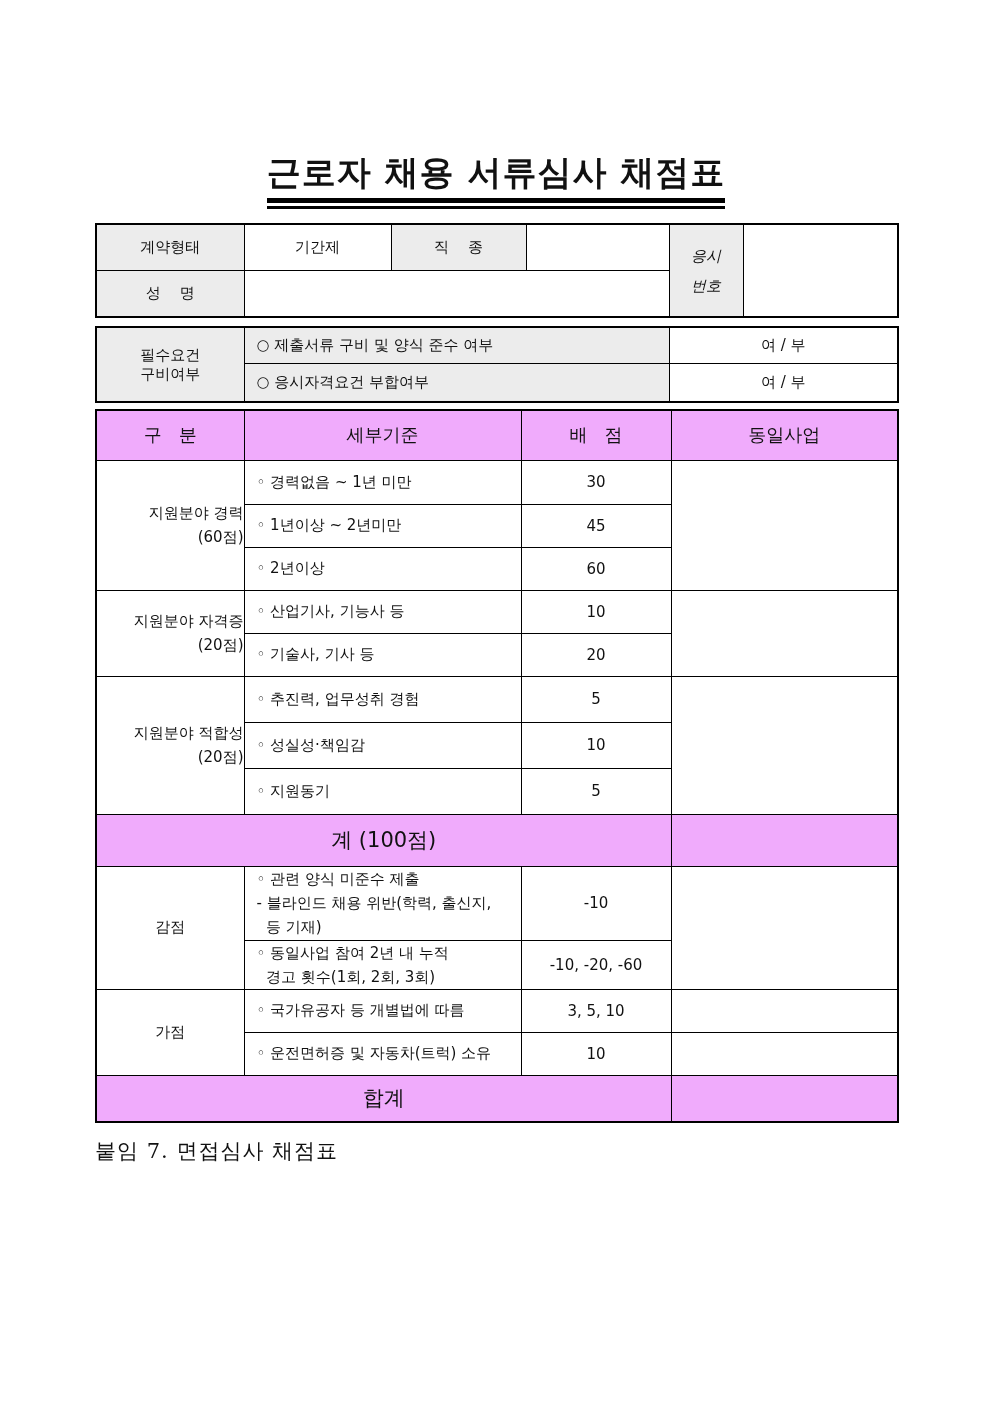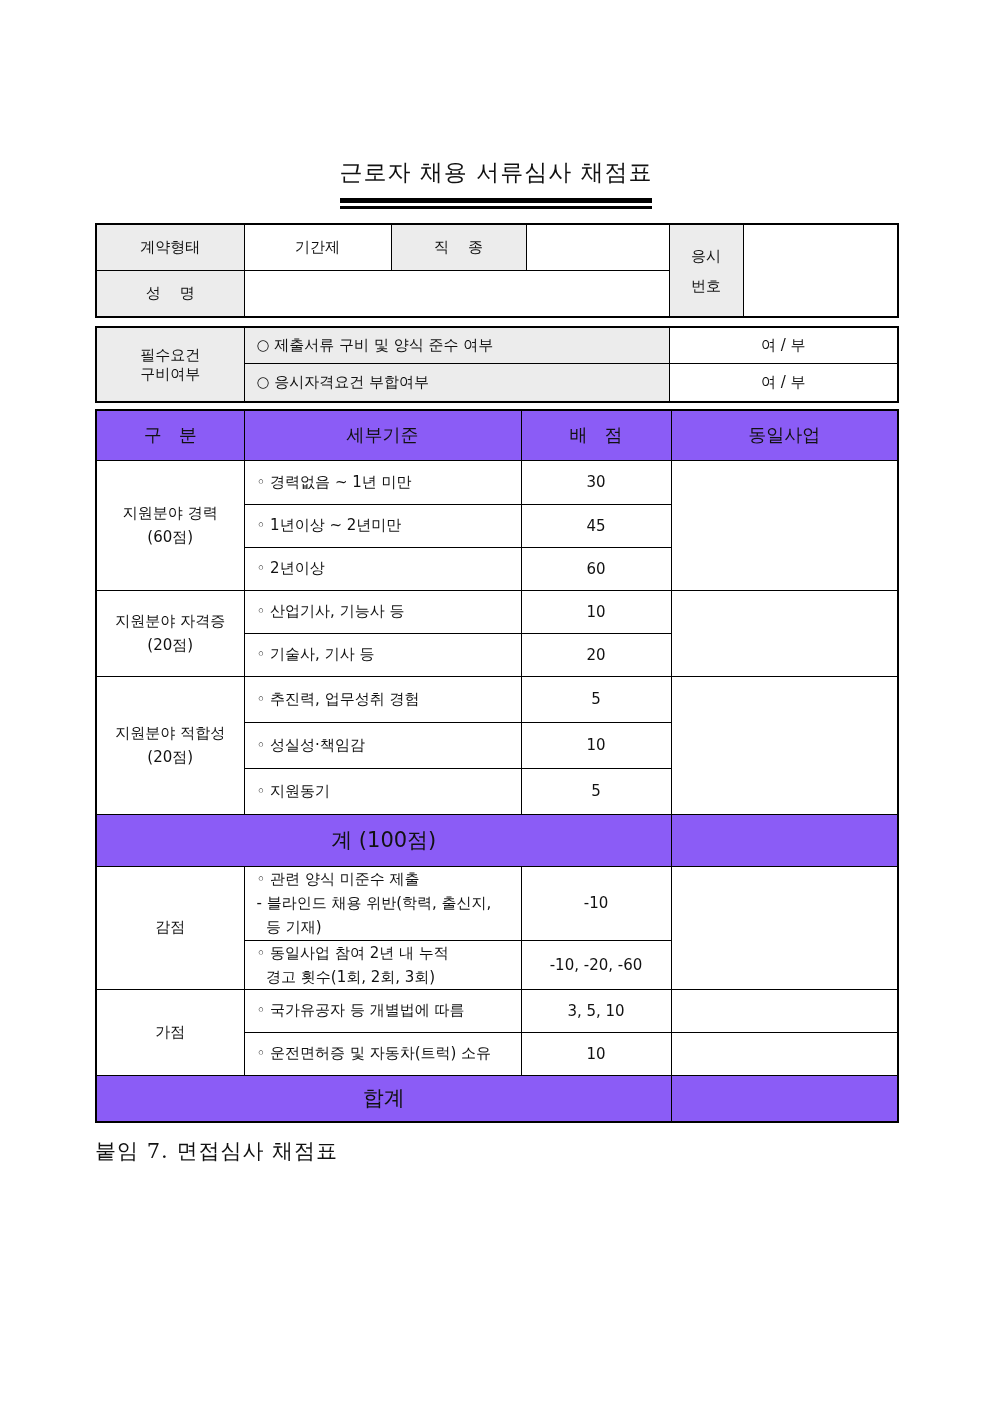--- a/index.html
+++ b/index.html
@@ -3,42 +3,42 @@
 <meta charset="utf-8">
 <style>
   html,body { margin:0; padding:0; }
   .page {
     position:relative; width:992px; height:1403px; background:#ffffff;
     font-family:"DejaVu Sans","Liberation Sans",sans-serif; color:#111;
     overflow:hidden;
   }
   .title-area { padding-top:150px; text-align:center; }
   .title-wrap { display:inline-block; }
-  .doc-title { font-size:23px; font-weight:400; letter-spacing:1px; line-height:44px; white-space:pre; }
+  .doc-title { font-size:34px; font-weight:700; letter-spacing:1px; line-height:44px; white-space:pre; }
   .bar1 { height:5px; background:#000; margin-top:4px; }
   .bar2 { height:3px; background:#000; margin-top:3px; }
 
   .content { width:802px; margin-left:95px; }
   table { border-collapse:collapse; table-layout:fixed; width:802px; }
   .t { border:2px solid #000;padding-left:10px; }
   .t1 { margin-top:14px; }
   .t2 { margin-top:8px; }
   .t3 { margin-top:6px; }
   .t4 { margin-top:8px; }
   td { border:1px solid #000; font-size:15px; padding:0; vertical-align:middle; overflow:hidden; }
   .g { background:#ececec; }
-  .blue { background:#8b5cf6; }
+  .blue { background:#f0abfc; }
   .c { text-align:center; }
   .crit { text-align:left; padding-left:12px; }
   .crit.multi { line-height:24px; }
   .pre { white-space:pre; }
   .hdr td { font-size:18px; }
   .total { font-size:21px;margin-top:23px; }
-  .cat div { line-height:24px; }
-  .exam-no div { line-height:30px; }
+  .cat div { line-height:24px;text-align:right; }
+  .exam-no div { line-height:30px;font-style:italic; }
   .right { text-align:right; padding-right:10px; }
   .date-val { text-align:left; padding-left:34px; }
   .star { padding-left:20px; }
   .note {
     margin-left:95px; margin-top:14px; font-size:21px; letter-spacing:1px;
     font-family:"DejaVu Serif","Liberation Serif",serif; white-space:pre;
   }
 </style>
 </head>
 <body>

